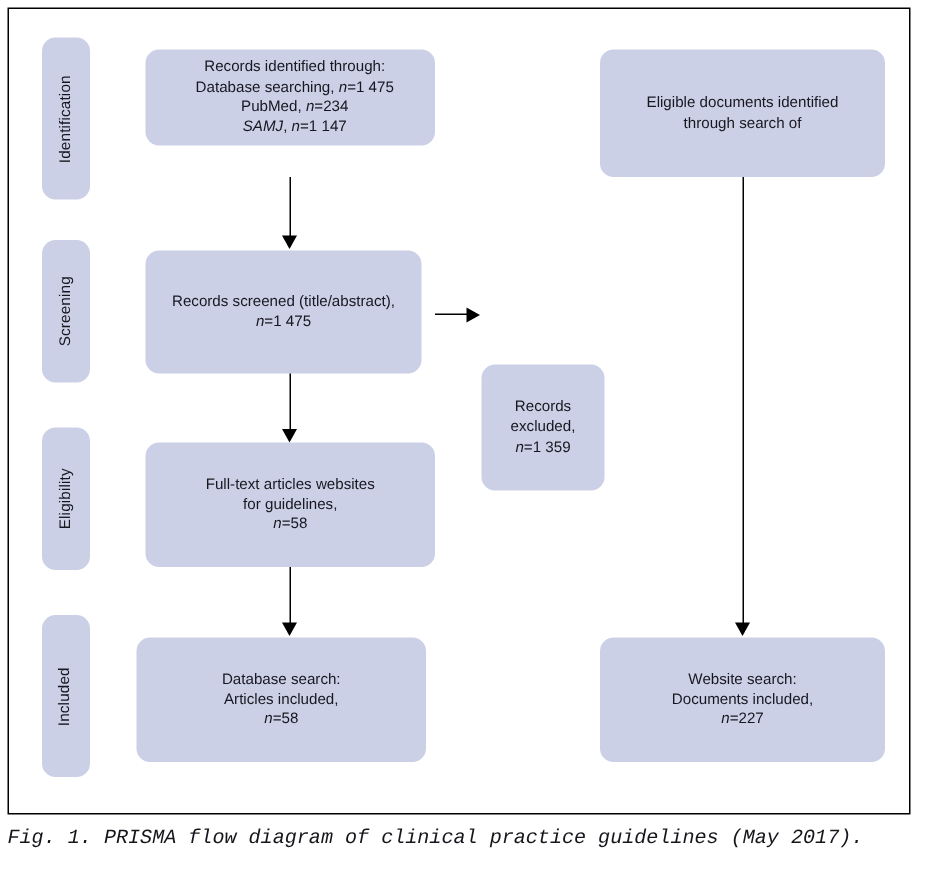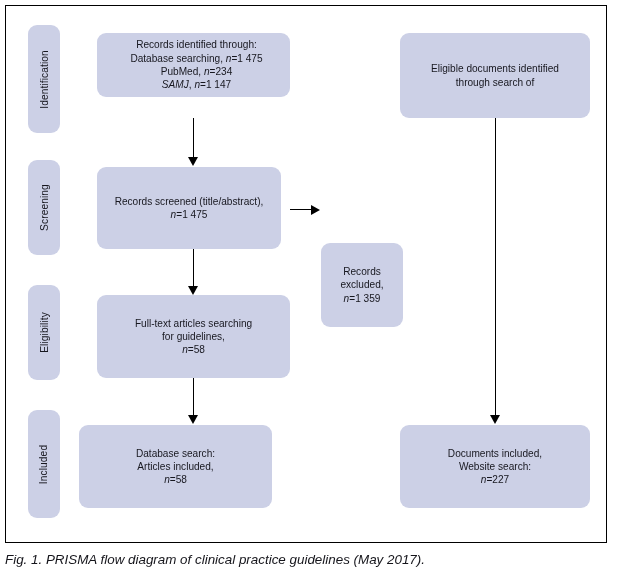--- a/index.html
+++ b/index.html
@@ -116,21 +116,21 @@
   .it {
     font-style: italic;
   }
 
   
   .caption {
     position: absolute;
     left: 5px;
     top: 552px;
     width: 600px;
-    font-family: Liberation Sans, sans-serif;
+    font-family: Liberation Mono, monospace;
     font-style: italic;
     font-size: 13.4px;
     color: #15151b;
     white-space: nowrap;
   }
 </style>
 </head>
 <body>
 
 <div id="root">
@@ -191,42 +191,42 @@
         <span class="ln">Records</span>
         <span class="ln">excluded,</span>
         <span class="ln">
           <span class="it">n</span><span>=1 359</span>
         </span>
       </span>
     </div>
 
     <div class="node" style="left:97px; top:295px; width:193px; height:83px;">
       <span class="lines">
-        <span class="ln">Full-text articles searching</span>
+        <span class="ln">Full-text articles websites</span>
         <span class="ln">for guidelines,</span>
         <span class="ln">
           <span class="it">n</span><span>=58</span>
         </span>
       </span>
     </div>
 
-    <div class="node" style="left:79px; top:425px; width:193px; height:83px;">
+    <div class="node" style="left:91px; top:425px; width:193px; height:83px;">
       <span class="lines">
         <span class="ln">Database search:</span>
         <span class="ln">Articles included,</span>
         <span class="ln">
           <span class="it">n</span><span>=58</span>
         </span>
       </span>
     </div>
 
     <div class="node" style="left:400px; top:425px; width:190px; height:83px;">
       <span class="lines">
+        <span class="ln">Website search:</span>
         <span class="ln">Documents included,</span>
-        <span class="ln">Website search:</span>
         <span class="ln">
           <span class="it">n</span><span>=227</span>
         </span>
       </span>
     </div>
 
     <div class="conn-v" style="left:192.5px; top:118px; height:40px;"></div>
     <div class="arrow-down" style="left:187.7px; top:157px;"></div>
 
     <div class="conn-h" style="left:290px; top:208.5px; width:22px;"></div>

